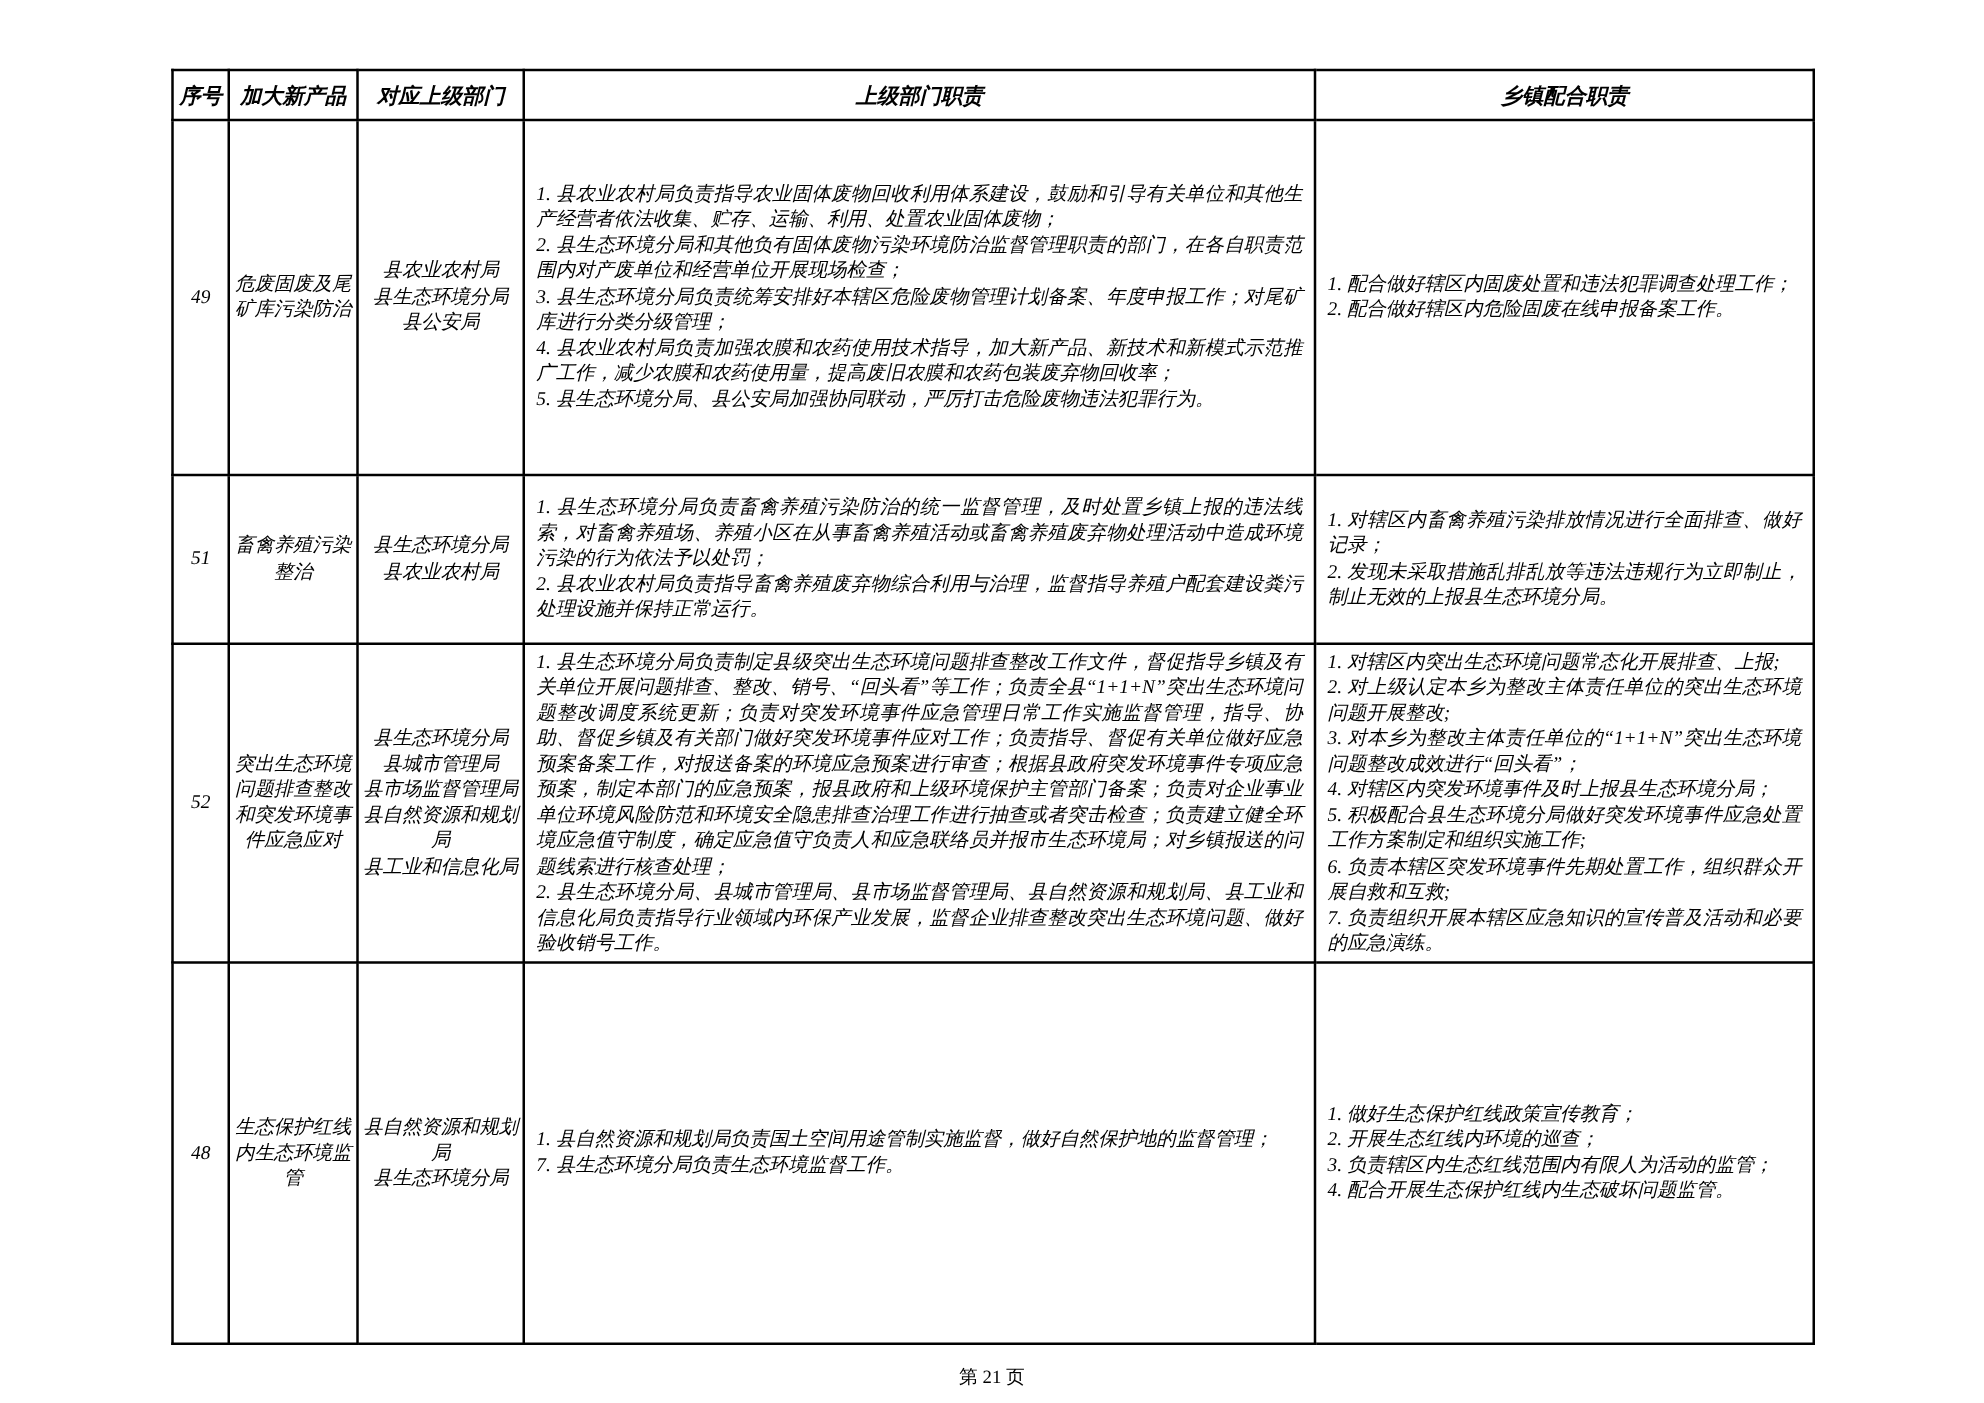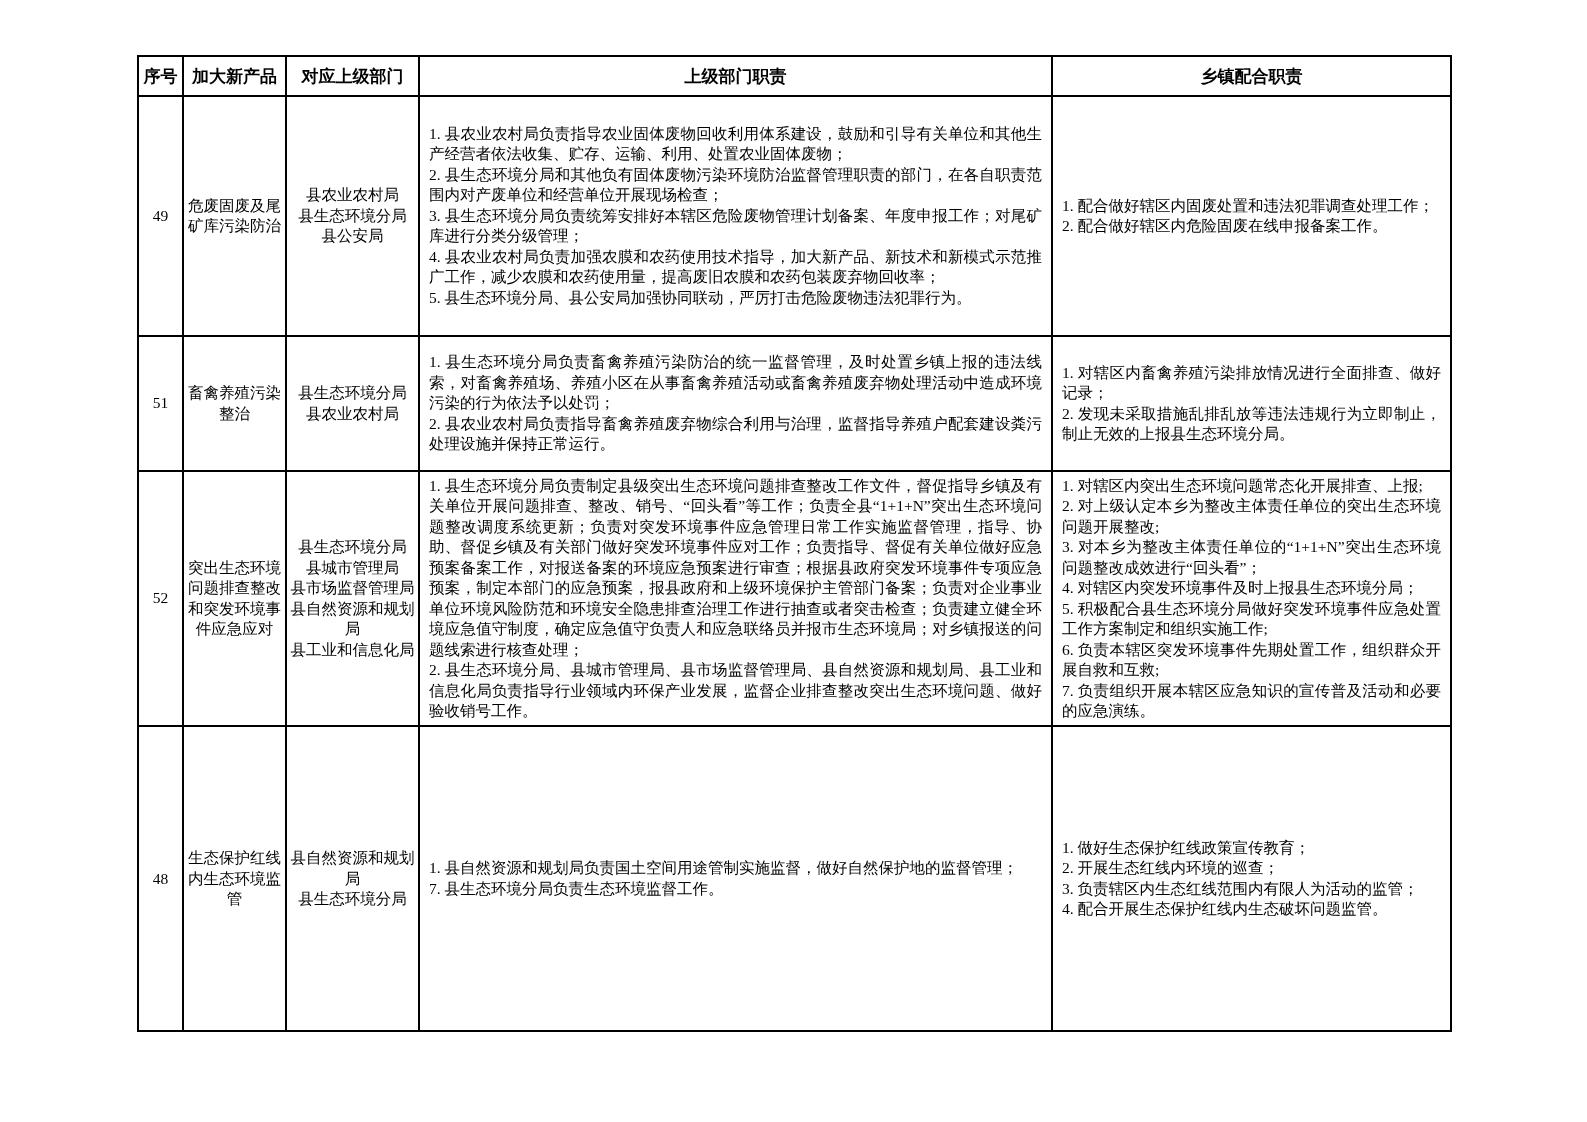--- a/index.html
+++ b/index.html
@@ -12,20 +12,21 @@
   }
   .page {
     width:1587px; height:1122px;
     padding:55px 137px 0 137px;
     position:relative;
   }
   table.resp-table {
     width:1313px;
     border-collapse:collapse;
     table-layout:fixed;
+    font-style:italic;
   }
   .resp-table th, .resp-table td {
     border:2px solid #000;
     vertical-align:middle;
   }
   .resp-table th {
     height:40px;
     font-size:17px;
     font-weight:bold;
     text-align:center;
@@ -37,21 +38,21 @@
   td.c {
     text-align:center;
     padding:2px 2px;
     white-space:pre-line;
   }
   td.duties {
     text-align:justify;
     padding:4px 9px;
     white-space:pre-line;
   }
-  tbody tr:nth-child(1) td { height:240px; }
+  tbody tr:nth-child(1) td { height:284px; }
   tbody tr:nth-child(2) td { height:135px; }
   tbody tr:nth-child(3) td { height:130px; }
   tbody tr:nth-child(4) td { height:305px; }
   tbody tr:nth-child(5) td { height:125px; }
   .footer {
     width:1313px;
     margin-top:16px;
     text-align:center;
     font-size:15px;
   }
@@ -128,13 +129,14 @@
         <td class="duties">1. 县自然资源和规划局负责国土空间用途管制实施监督，做好自然保护地的监督管理；
 7. 县生态环境分局负责生态环境监督工作。</td>
         <td class="duties">1. 做好生态保护红线政策宣传教育；
 2. 开展生态红线内环境的巡查；
 3. 负责辖区内生态红线范围内有限人为活动的监管；
 4. 配合开展生态保护红线内生态破坏问题监管。</td>
       </tr>
     </tbody>
   </table>
 
+  <div class="footer">第 21 页</div>
 </div>
 
 </body></html>

